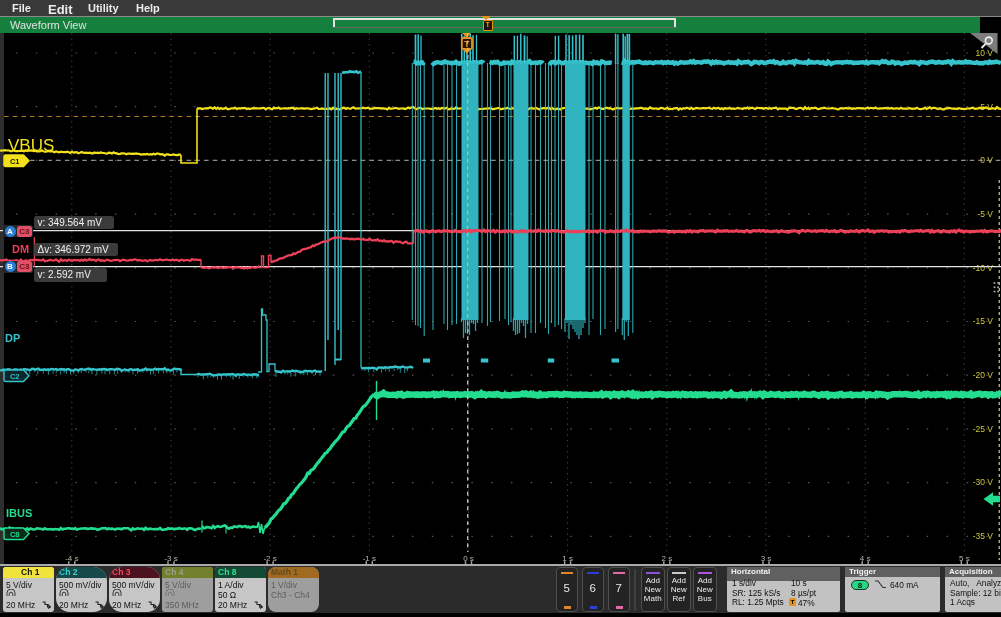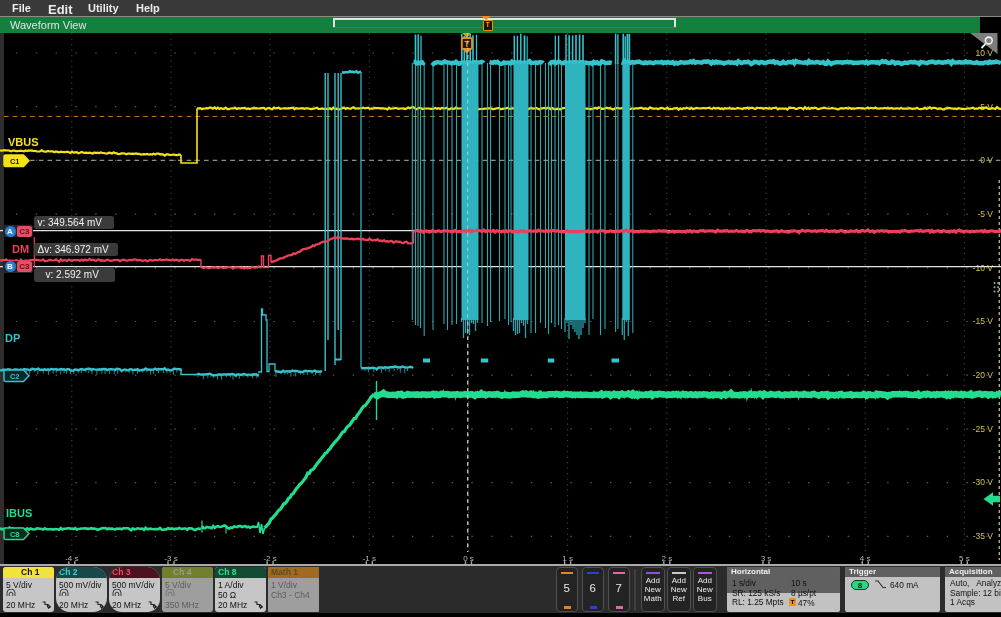--- a/index.html
+++ b/index.html
@@ -324,21 +324,21 @@
       <line x1="985.8" y1="43.7" x2="981.5" y2="48" stroke="#efefef" stroke-width="1.8"></line>
       <polygon points="983.5,499 993,492.3 993,495.8 1000,495.8 1000,502.2 993,502.2 993,505.7" fill="#24dc8f"></polygon>
       <circle cx="994.5" cy="283.0" r="1.0" fill="#a8a8a8"></circle>
       <circle cx="998.1" cy="283.0" r="1.0" fill="#a8a8a8"></circle>
       <circle cx="994.5" cy="287.2" r="1.0" fill="#a8a8a8"></circle>
       <circle cx="998.1" cy="287.2" r="1.0" fill="#a8a8a8"></circle>
       <circle cx="994.5" cy="291.4" r="1.0" fill="#a8a8a8"></circle>
       <circle cx="998.1" cy="291.4" r="1.0" fill="#a8a8a8"></circle>
       <line x1="467.7" y1="33" x2="467.7" y2="552" stroke="#c8c8c8" stroke-width="1.1" stroke-dasharray="3.6 3.8" stroke-opacity="0.85"></line>
     </svg>
-  <div style="position:absolute;left:8px;top:136px;color:#f3e11c;font-size:11px;font-weight:bold;">VBUS</div>
+  <div style="position:absolute;left:8px;top:136px;color:#f3e11c;font-size:17px;font-weight:normal;">VBUS</div>
     <div style="position:absolute;left:12px;top:243px;color:#ec4059;font-size:11px;font-weight:bold;">DM</div>
     <div style="position:absolute;left:5px;top:332px;color:#35c3cc;font-size:11px;font-weight:bold;">DP</div>
     <div style="position:absolute;left:6px;top:507px;color:#24dc8f;font-size:11px;font-weight:bold;">IBUS</div>
     <svg style="position:absolute;left:4px;top:154.5px;overflow:visible" width="27" height="13">
       <path d="M1.5,0 H19.5 L25.0,5.75 L19.5,11.5 H1.5 A1.5,1.5 0 0 1 0,10.0 V1.5 A1.5,1.5 0 0 1 1.5,0 Z" fill="#f3e11c" stroke="#f3e11c" stroke-width="1.4"></path>
       <text x="10.75" y="8.75" text-anchor="middle" font-size="7.5" font-weight="bold" fill="#201c00" font-family="Liberation Sans, sans-serif">C1</text>
     </svg>
     <svg style="position:absolute;left:4px;top:369.5px;overflow:visible" width="27" height="13">
       <path d="M1.5,0 H19.5 L25.0,5.75 L19.5,11.5 H1.5 A1.5,1.5 0 0 1 0,10.0 V1.5 A1.5,1.5 0 0 1 1.5,0 Z" fill="#0c2629" stroke="#35c3cc" stroke-width="1.4"></path>
       <text x="10.75" y="8.75" text-anchor="middle" font-size="7.5" font-weight="bold" fill="#35c3cc" font-family="Liberation Sans, sans-serif">C2</text>
@@ -348,21 +348,21 @@
       <text x="10.75" y="8.75" text-anchor="middle" font-size="7.5" font-weight="bold" fill="#24dc8f" font-family="Liberation Sans, sans-serif">C8</text>
     </svg>
     <div style="position:absolute;left:3px;top:224.8px;width:30px;height:12.5px;background:#26262a;border-radius:2px;"></div>
     <div style="position:absolute;left:4.5px;top:225.5px;width:11px;height:11px;background:#2a7fd4;border-radius:50%;color:#fff;font-size:8px;font-weight:bold;text-align:center;line-height:11.5px;">A</div>
     <div style="position:absolute;left:16.5px;top:225.5px;width:15.5px;height:11px;background:#e05068;border-radius:2.5px;color:#611;font-size:8px;font-weight:bold;text-align:center;line-height:11.5px;">C3</div>
     <div style="position:absolute;left:3px;top:260.6px;width:30px;height:12.5px;background:#26262a;border-radius:2px;"></div>
     <div style="position:absolute;left:4.5px;top:261.3px;width:11px;height:11px;background:#2a7fd4;border-radius:50%;color:#fff;font-size:8px;font-weight:bold;text-align:center;line-height:11.5px;">B</div>
     <div style="position:absolute;left:16.5px;top:261.3px;width:15.5px;height:11px;background:#e05068;border-radius:2.5px;color:#611;font-size:8px;font-weight:bold;text-align:center;line-height:11.5px;">C3</div>
     <div style="position:absolute;left:33.5px;top:215.5px;width:76px;height:13.5px;background:rgba(64,64,64,0.93);border-radius:2.5px;color:#f2f2f2;font-size:10px;line-height:13.5px;padding-left:4px;white-space:nowrap">v: 349.564 mV</div>
     <div style="position:absolute;left:33.5px;top:242.5px;width:80px;height:13.5px;background:rgba(64,64,64,0.93);border-radius:2.5px;color:#f2f2f2;font-size:10px;line-height:13.5px;padding-left:4px;white-space:nowrap">Δv: 346.972 mV</div>
-    <div style="position:absolute;left:33.5px;top:268.3px;width:69px;height:13.5px;background:rgba(64,64,64,0.93);border-radius:2.5px;color:#f2f2f2;font-size:10px;line-height:13.5px;padding-left:12px;white-space:nowrap">v: 2.592 mV</div>
+    <div style="position:absolute;left:33.5px;top:268.3px;width:69px;height:13.5px;background:rgba(64,64,64,0.93);border-radius:2.5px;color:#f2f2f2;font-size:10px;line-height:13.5px;padding-left:4px;white-space:nowrap">v: 2.592 mV</div>
   <div style="position:absolute;left:0;top:564px;width:1001px;height:1.5px;background:#aaaaaa"></div>
   <div style="position:absolute;left:0;top:565.5px;width:1001px;height:47.5px;background:#2b2b2b"></div>
   <div style="position:absolute;left:3px;top:567px;width:51px;height:45px;background:#c6c6c6;border-radius:3px;overflow:hidden">
       <div style="height:11px;background:#f0e43c;color:#141400;font-size:8.5px;font-weight:bold;line-height:11px;padding-left:18px;">Ch 1</div>
       <div style="position:absolute;left:3px;top:12.5px;font-size:8.5px;color:#111;white-space:nowrap">5 V/div</div>
       <svg width="10" height="8" style="position:absolute;left:3px;top:22px">
         <path d="M1,7 L1,4 A4,4 0 0 1 9,4 L9,7 M3.2,7 L3.2,5 A1.8,1.8 0 0 1 6.8,5 L6.8,7" stroke="#3a3a3a" stroke-width="1" fill="none"></path>
       </svg>
       <div style="position:absolute;left:3px;bottom:2.5px;font-size:8.5px;color:#111;white-space:nowrap">20 MHz</div>
       <svg width="9" height="8" style="position:absolute;right:3px;bottom:3.5px">
@@ -385,37 +385,37 @@
       <div style="position:absolute;left:3px;top:12.5px;font-size:8.5px;color:#111;white-space:nowrap">500 mV/div</div>
       <svg width="10" height="8" style="position:absolute;left:3px;top:22px">
         <path d="M1,7 L1,4 A4,4 0 0 1 9,4 L9,7 M3.2,7 L3.2,5 A1.8,1.8 0 0 1 6.8,5 L6.8,7" stroke="#3a3a3a" stroke-width="1" fill="none"></path>
       </svg>
       <div style="position:absolute;left:3px;bottom:2.5px;font-size:8.5px;color:#111;white-space:nowrap">20 MHz</div>
       <svg width="9" height="8" style="position:absolute;right:3px;bottom:3.5px">
         <path d="M0.5,1 H3 V3.5 H5.5 V6 H8.5 M6,3.5 L8.5,6 L6,7.5" stroke="#222" stroke-width="1.1" fill="none"></path>
       </svg>
     </div>
     <div style="position:absolute;left:162px;top:567px;width:51px;height:45px;background:#9e9e9e;border-radius:3px;overflow:hidden">
-      <div style="height:11px;background:#72802e;color:#9c9c8c;font-size:8.5px;font-weight:bold;line-height:11px;padding-left:11px;">Ch 4</div>
+      <div style="height:11px;background:#72802e;color:#9c9c8c;font-size:8.5px;font-weight:bold;line-height:11px;padding-left:3px;">Ch 4</div>
       <div style="position:absolute;left:3px;top:12.5px;font-size:8.5px;color:#5c5c5c;white-space:nowrap">5 V/div</div>
       <svg width="10" height="8" style="position:absolute;left:3px;top:22px">
         <path d="M1,7 L1,4 A4,4 0 0 1 9,4 L9,7 M3.2,7 L3.2,5 A1.8,1.8 0 0 1 6.8,5 L6.8,7" stroke="#777" stroke-width="1" fill="none"></path>
       </svg>
       <div style="position:absolute;left:3px;bottom:2.5px;font-size:8.5px;color:#5c5c5c;white-space:nowrap">350 MHz</div>
     </div>
     <div style="position:absolute;left:215px;top:567px;width:51px;height:45px;background:#c6c6c6;border-radius:3px;overflow:hidden">
       <div style="height:11px;background:#124a33;color:#30e090;font-size:8.5px;font-weight:bold;line-height:11px;padding-left:3px;">Ch 8</div>
       <div style="position:absolute;left:3px;top:12.5px;font-size:8.5px;color:#111;white-space:nowrap">1 A/div</div>
       <div style="position:absolute;left:3px;top:22.5px;font-size:8.5px;color:#111;white-space:nowrap">50 Ω</div>
       <div style="position:absolute;left:3px;bottom:2.5px;font-size:8.5px;color:#111;white-space:nowrap">20 MHz</div>
       <svg width="9" height="8" style="position:absolute;right:3px;bottom:3.5px">
         <path d="M0.5,1 H3 V3.5 H5.5 V6 H8.5 M6,3.5 L8.5,6 L6,7.5" stroke="#222" stroke-width="1.1" fill="none"></path>
       </svg>
     </div>
-    <div style="position:absolute;left:268px;top:567px;width:51px;height:45px;background:#9e9e9e;border-radius:1px;overflow:hidden">
+    <div style="position:absolute;left:268px;top:567px;width:51px;height:45px;background:#9e9e9e;border-radius:8px;overflow:hidden">
       <div style="height:11px;background:#a06a20;color:#5f4a22;font-size:8.5px;font-weight:bold;line-height:11px;padding-left:3px;">Math 1</div>
       <div style="position:absolute;left:3px;top:12.5px;font-size:8.5px;color:#5c5c5c;white-space:nowrap">1 V/div</div>
       <div style="position:absolute;left:3px;top:22.5px;font-size:8.5px;color:#5c5c5c;white-space:nowrap">Ch3 - Ch4</div>
       <div style="position:absolute;left:3px;bottom:2.5px;font-size:8.5px;color:#5c5c5c;white-space:nowrap"></div>
     </div>
     <div style="position:absolute;left:555.5px;top:567px;width:22.5px;height:45px;background:#232323;border:1px solid #4f4f4f;border-radius:4px;box-sizing:border-box">
       <div style="position:absolute;left:4px;right:4px;top:3.5px;height:2px;background:#e08428"></div>
       <div style="position:absolute;left:0;right:0;top:14px;text-align:center;font-size:11.5px;color:#e8e8e8">5</div>
       <div style="position:absolute;left:7px;width:7px;bottom:2.5px;height:2.5px;background:#e08428"></div>
     </div>
@@ -436,21 +436,21 @@
     </div>
     <div style="position:absolute;left:667px;top:567px;width:23.5px;height:45px;background:#232323;border:1px solid #4f4f4f;border-radius:4px;box-sizing:border-box">
       <div style="position:absolute;left:4px;right:4px;top:3.5px;height:2px;background:#c8c8c8"></div>
       <div style="position:absolute;left:0;right:0;top:7.5px;text-align:center;font-size:8px;line-height:9px;color:#ececec">Add<br>New<br>Ref</div>
     </div>
     <div style="position:absolute;left:693px;top:567px;width:23.5px;height:45px;background:#232323;border:1px solid #4f4f4f;border-radius:4px;box-sizing:border-box">
       <div style="position:absolute;left:4px;right:4px;top:3.5px;height:2px;background:#b052e0"></div>
       <div style="position:absolute;left:0;right:0;top:7.5px;text-align:center;font-size:8px;line-height:9px;color:#ececec">Add<br>New<br>Bus</div>
     </div>
     <div style="position:absolute;left:727px;top:567px;width:113px;height:45px;background:#c2c2c2;border-radius:2px;overflow:hidden">
-      <div style="height:26px;background:#606060;color:#f2f2f2;font-size:8px;font-weight:bold;line-height:10px;padding-left:4px;">Horizontal</div>
+      <div style="height:14px;background:#606060;color:#f2f2f2;font-size:8px;font-weight:bold;line-height:10px;padding-left:4px;">Horizontal</div>
       <div style="position:absolute;left:5px;top:12px;font-size:8.3px;color:#111;line-height:9.5px">1 s/div<br>SR: 125 kS/s<br>RL: 1.25 Mpts</div>
       <div style="position:absolute;left:64px;top:12px;font-size:8.3px;color:#111;line-height:9.5px">10 s<br>8 µs/pt</div>
       <div style="position:absolute;left:62px;top:31px;width:7px;height:8px;background:#e8921e;border-radius:1px;color:#000;font-size:6px;font-weight:bold;text-align:center;line-height:8px">T</div>
       <div style="position:absolute;left:71px;top:31px;font-size:8.3px;color:#111">47%</div>
     </div>
     <div style="position:absolute;left:845px;top:567px;width:95px;height:45px;background:#c2c2c2;border-radius:2px;overflow:hidden">
       <div style="height:10px;background:#606060;color:#f2f2f2;font-size:8px;font-weight:bold;line-height:10px;padding-left:4px;">Trigger</div>
       <div style="position:absolute;left:6px;top:12.5px;width:18px;height:10px;background:#2ad584;border:1.5px solid #123a22;border-radius:5px;color:#042410;font-size:8px;font-weight:bold;text-align:center;line-height:10px;box-sizing:border-box">8</div>
       <svg width="13" height="11" style="position:absolute;left:29px;top:12px">
         <path d="M1,2 H4 L9,8.5 H12" stroke="#333" stroke-width="1.2" fill="none"></path>

